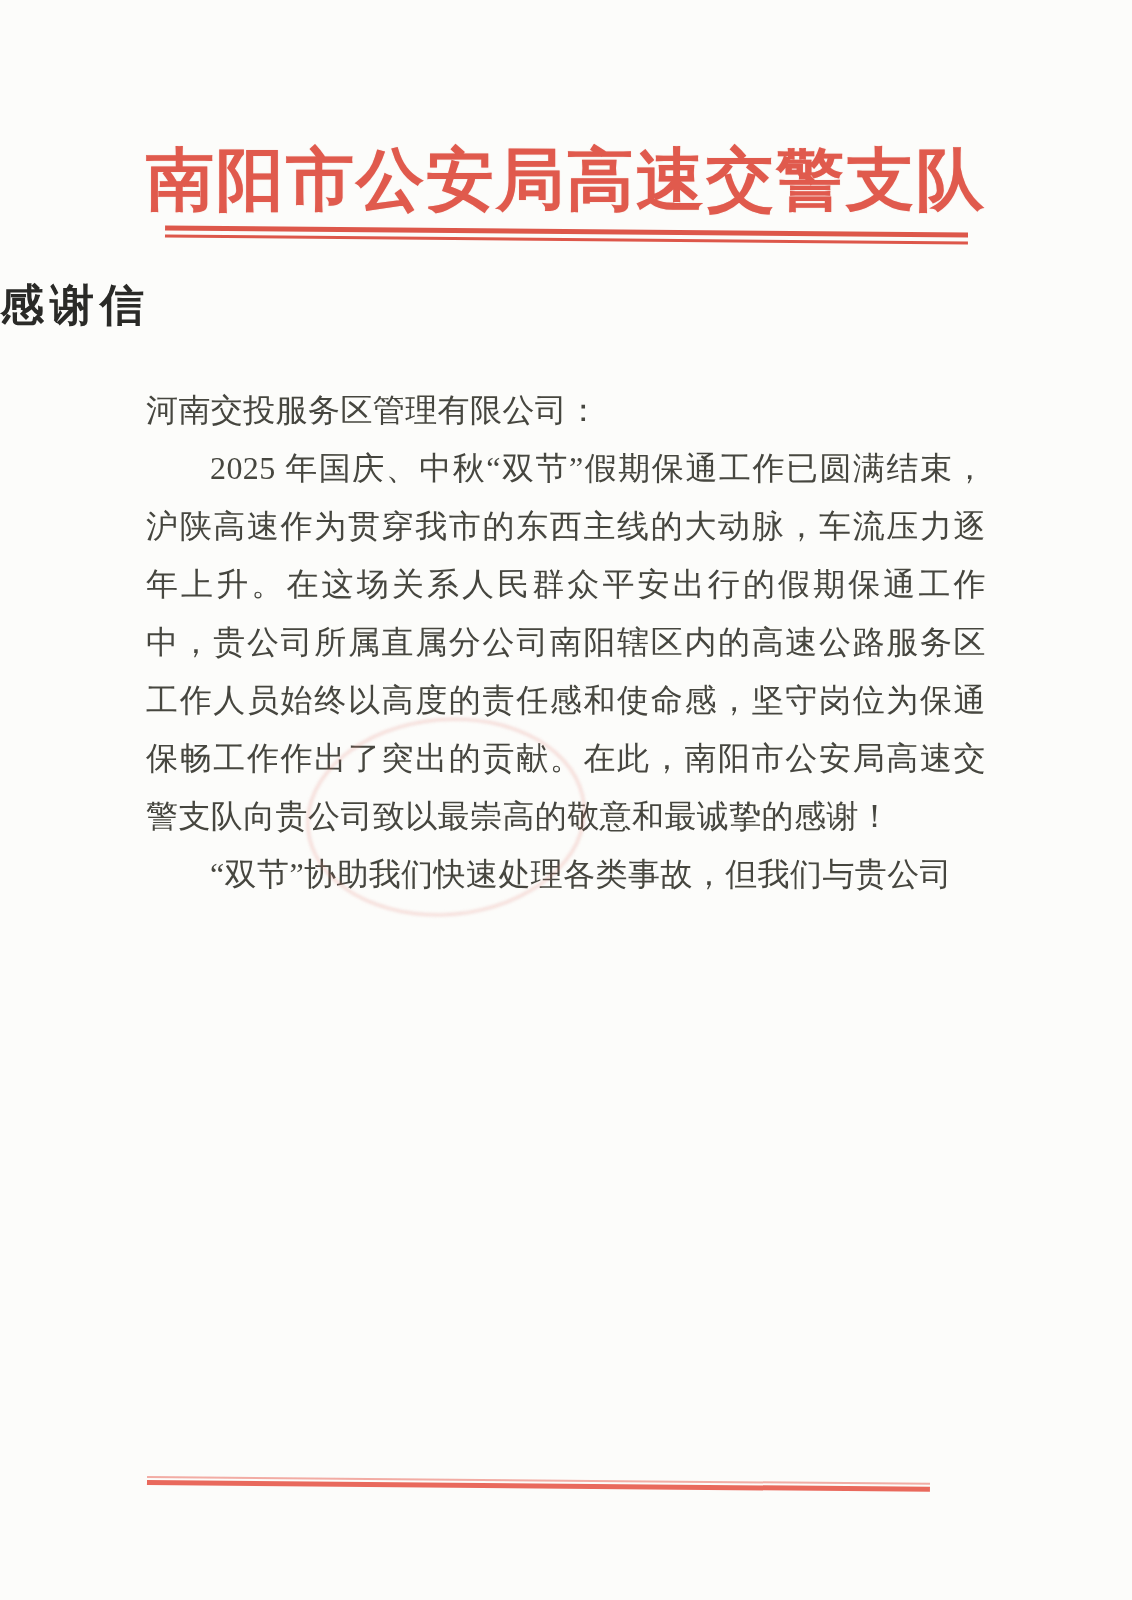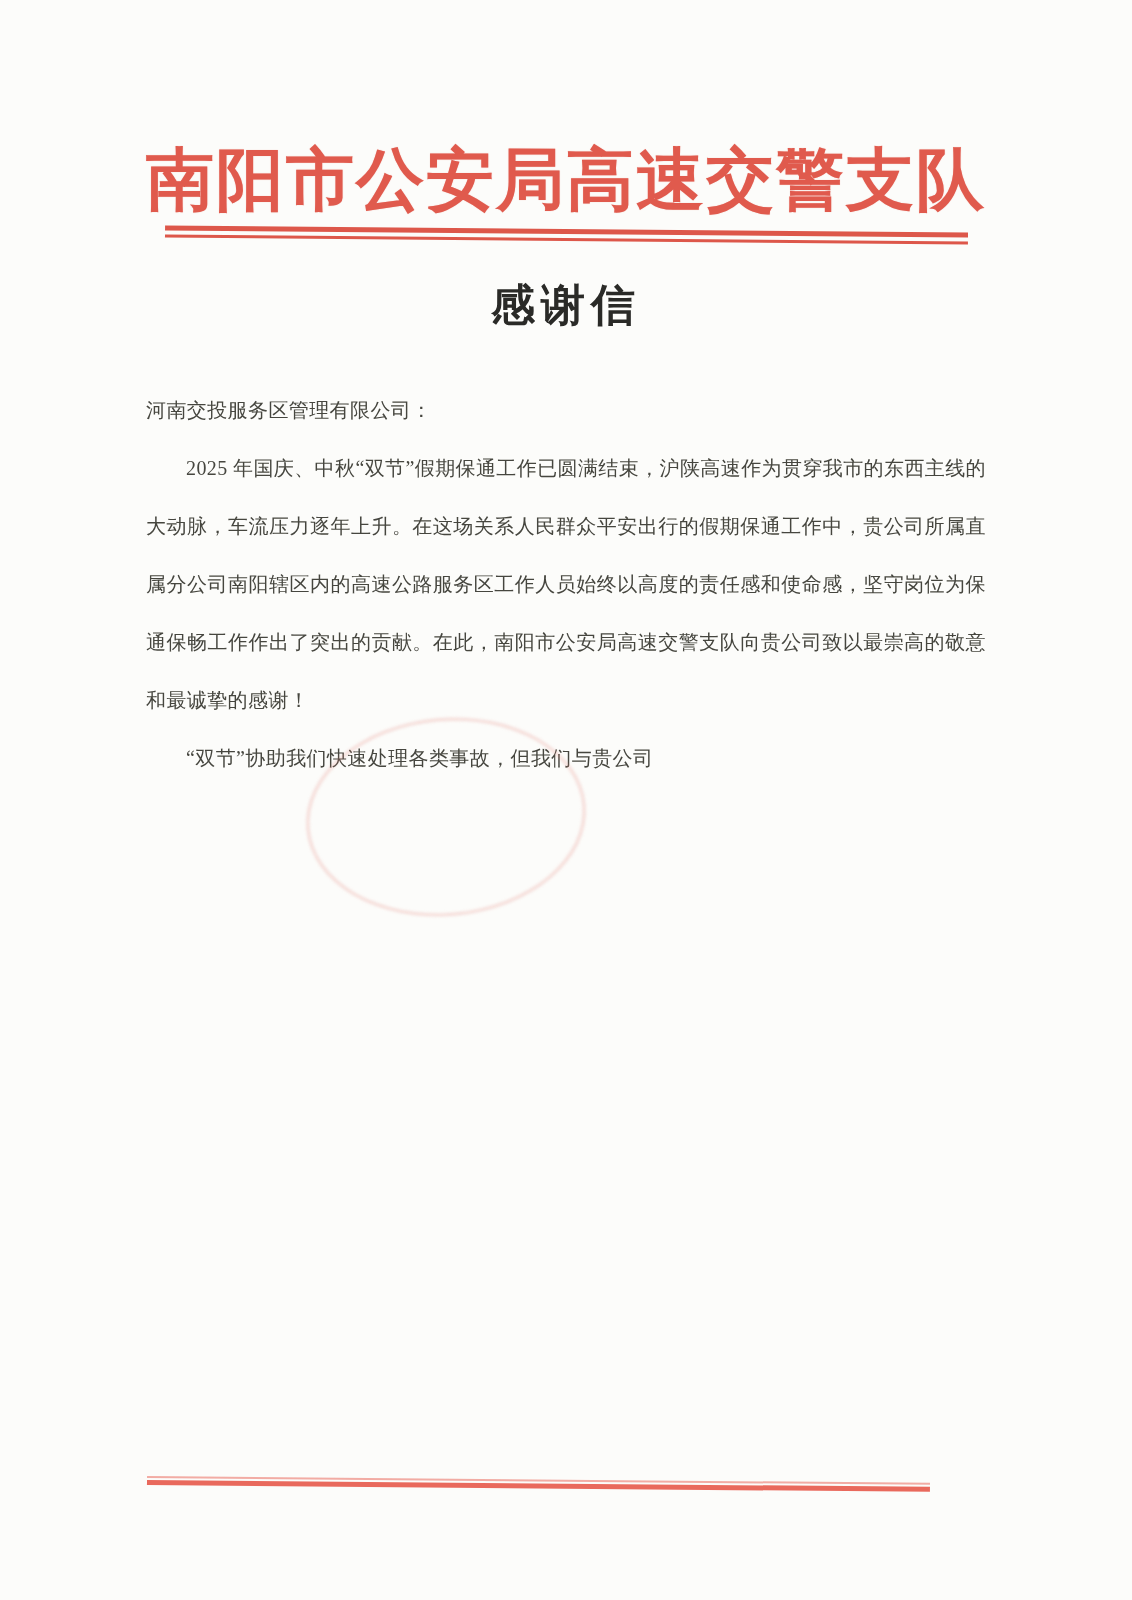--- a/index.html
+++ b/index.html
@@ -40,33 +40,32 @@
     margin: 15px auto 0 auto;
     transform: rotate(0.5deg);
   }
   .rule-thick { height: 5px; background: var(--rule-red); }
   .rule-gap   { height: 4px; }
   .rule-thin  { height: 3px; background: var(--rule-red); }
 
   
   .doc-title {
     margin-top: 40px;
-    text-align: center;
     font-size: 44px;
     line-height: 50px;
     font-weight: 700;
     letter-spacing: 6px;
     color: var(--title-ink);
   }
 
   
   .letter-body {
     width: 840px;
     margin: 50px auto 0 auto;
-    font-size: 20px;
+    font-size: 32px;
     line-height: 58px;
     letter-spacing: 0.4px;
     color: var(--body-ink);
     text-align: justify;
   }
   .salutation { text-indent: 0; }
   .para { text-indent: 2em; }
 
   
   .seal-bleed {

